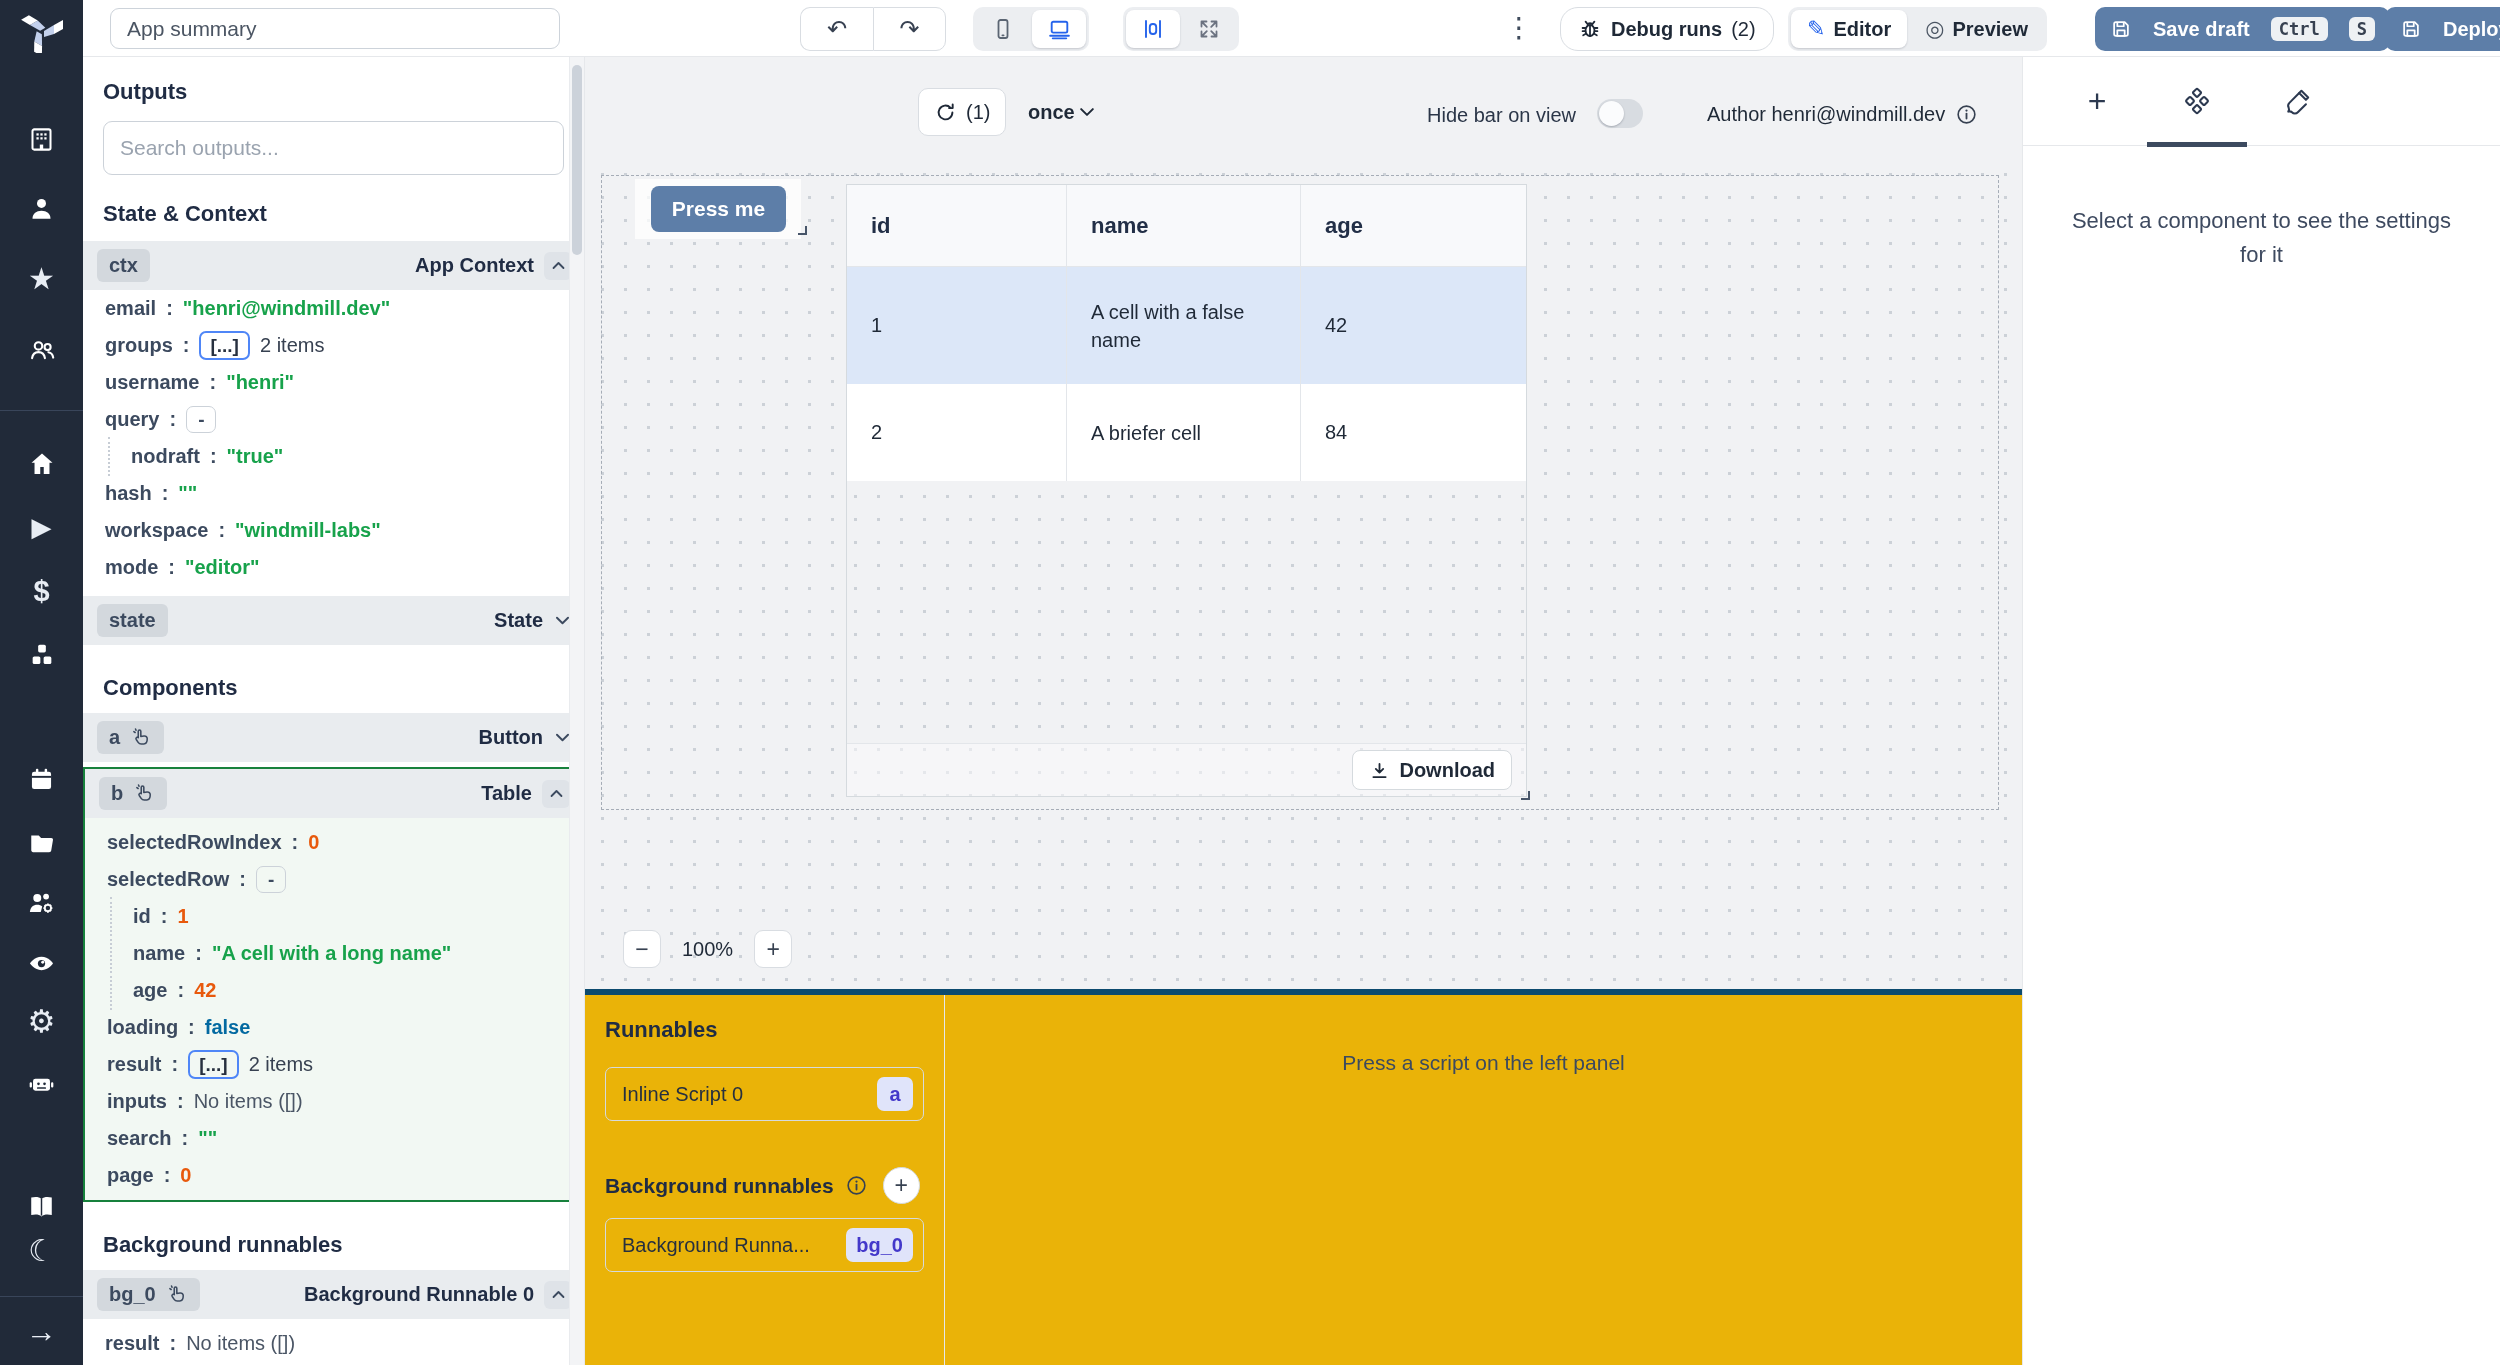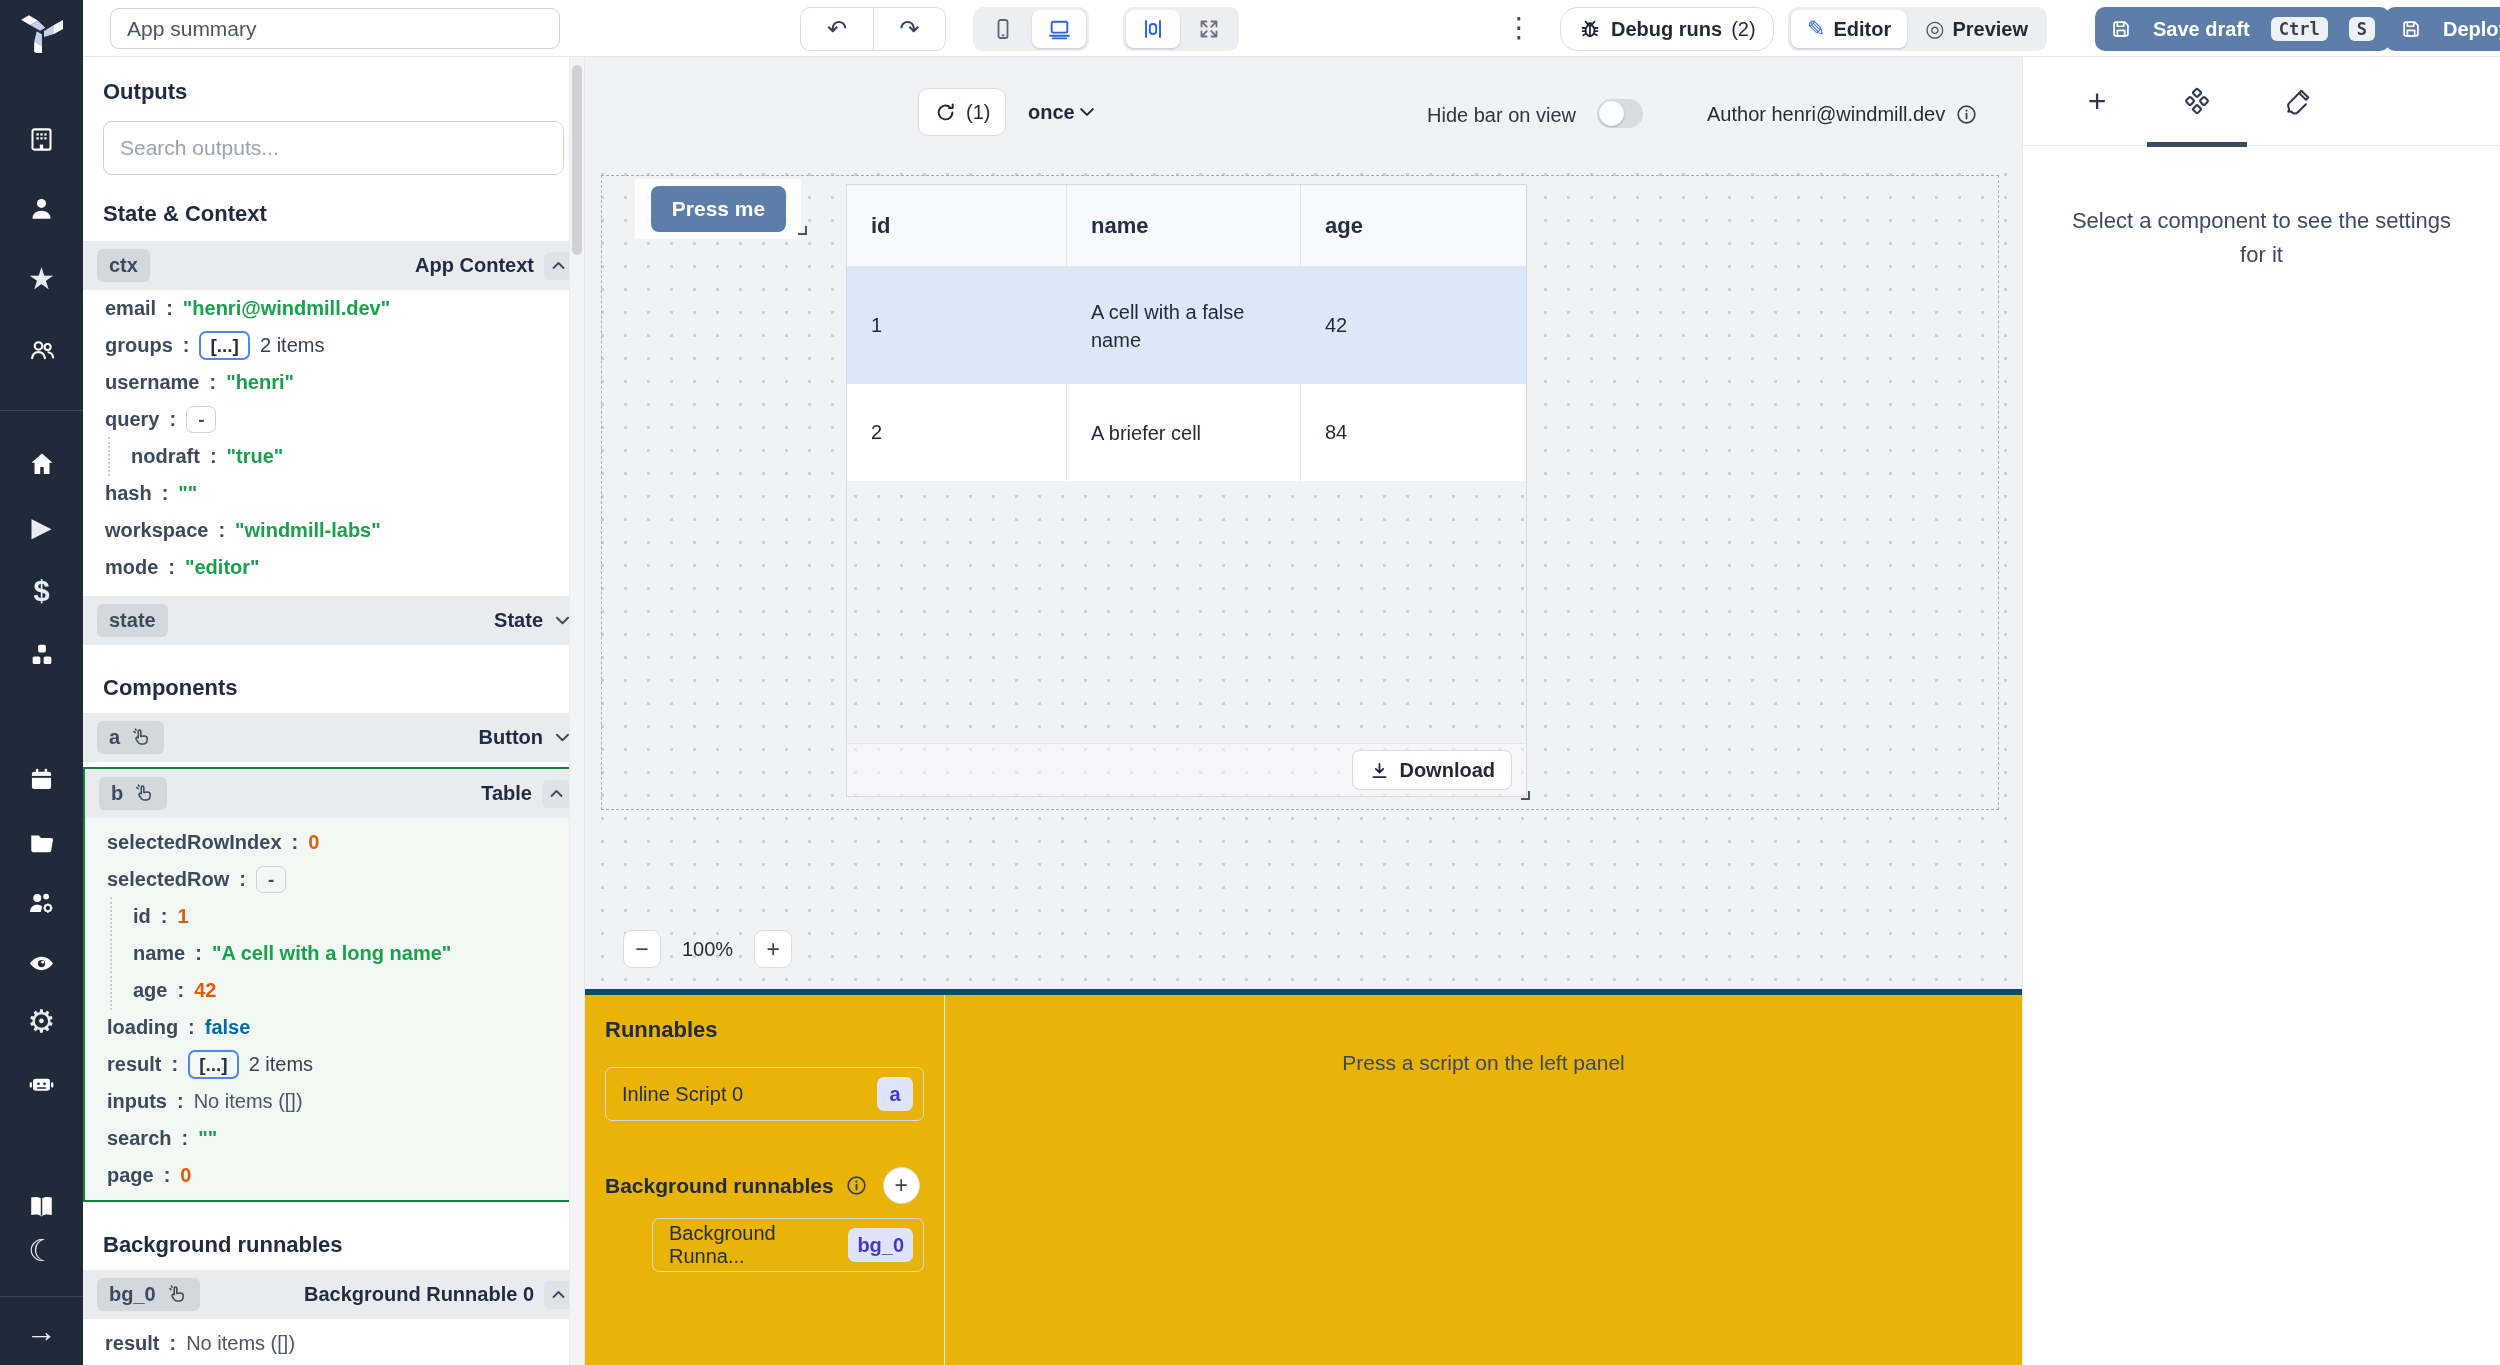--- a/index.html
+++ b/index.html
@@ -630,21 +630,21 @@
         <span class="t">Background runnables</span>
         <svg width="23" height="23" viewBox="0 0 24 24" fill="none" stroke="#374151" stroke-width="1.7">
             <circle cx="12" cy="12" r="8.7"></circle>
             <path d="M12 11v5.2" stroke-width="1.9" stroke-linecap="round"></path>
             <circle cx="12" cy="7.9" r="1.15" fill="#374151" stroke="none"></circle>
           </svg>
         <span class="pluscirc">
             <span>+</span>
           </span>
       </div>
-      <div class="card" style="margin-top:14px;margin-left:47px;">
+      <div class="card" style="margin-top:14px;">
         <span class="cardlabel">Background Runna...</span>
         <span class="lbadge">bg_0</span>
       </div>
     </div>
     <div class="bp-right">
       <span>Press a script on the left panel</span>
     </div>
   </section>
 
   <aside class="rightpanel">

